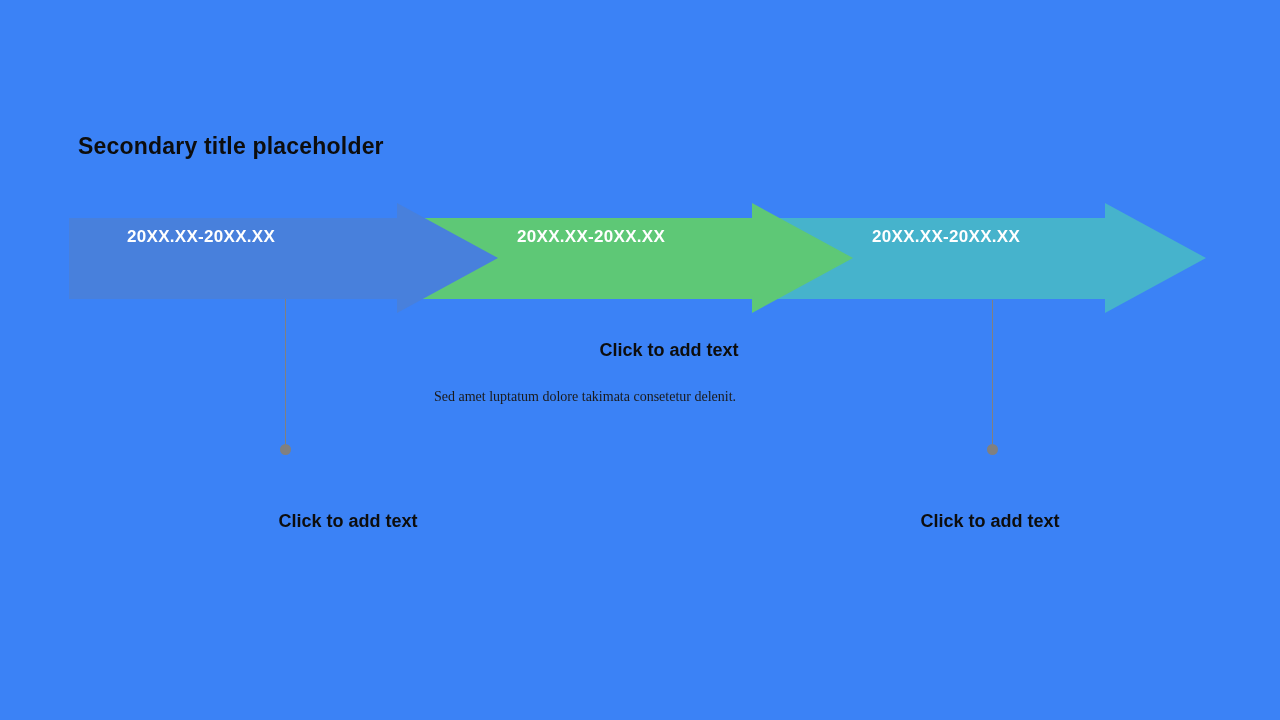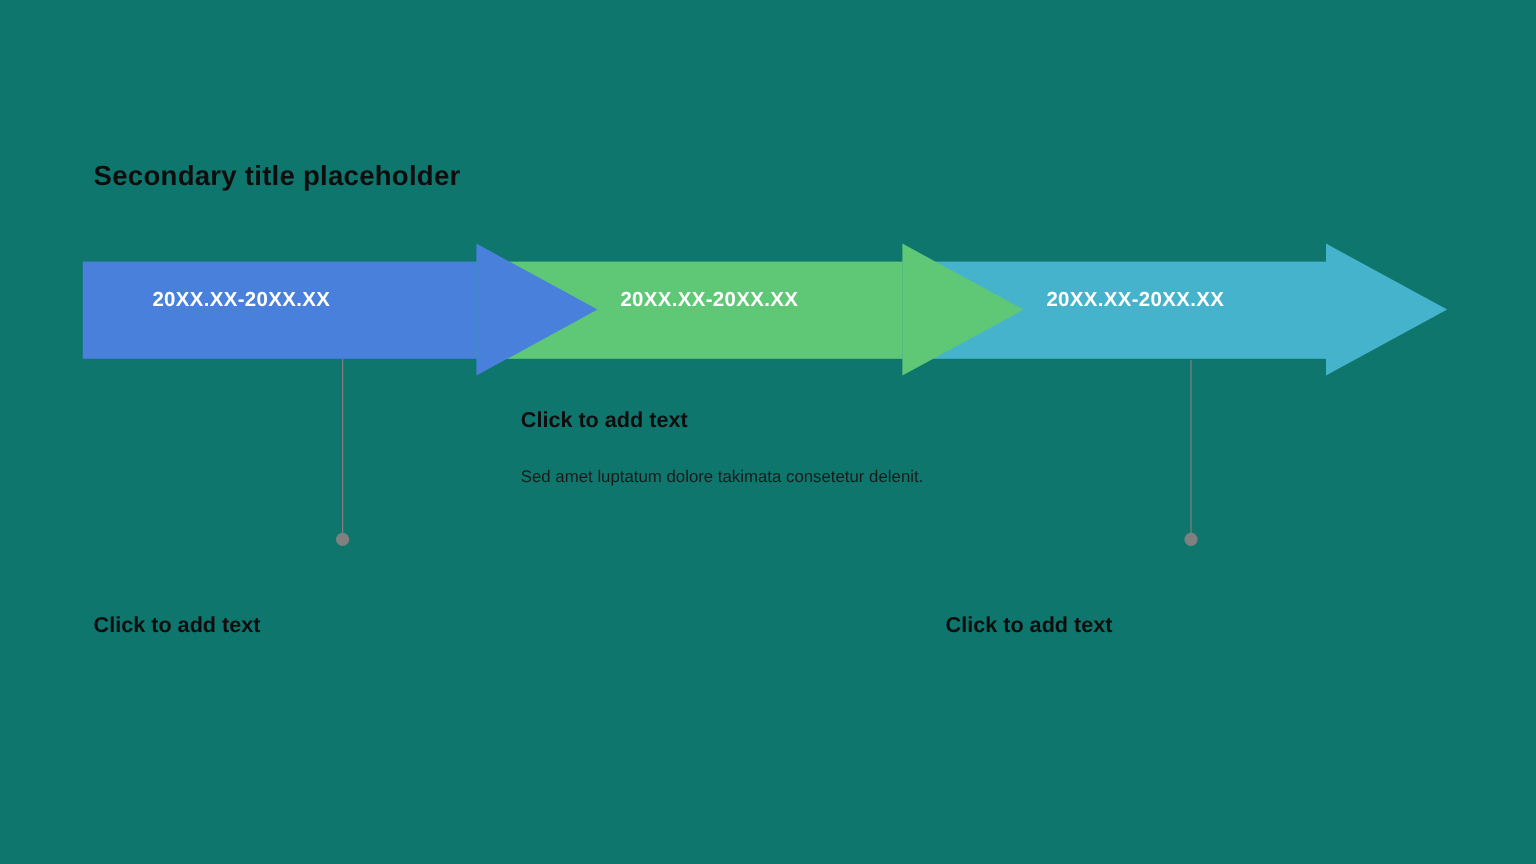--- a/index.html
+++ b/index.html
@@ -1,20 +1,20 @@
 <!DOCTYPE html>
 <html><head>
 <meta charset="utf-8">
 <style>
   html, body { margin: 0; padding: 0; background: #ffffff; }
   .canvas {
     position: relative;
     width: 1280px;
     height: 720px;
-    background: #0f766e;
+    background: #3b82f6;
     overflow: hidden;
     font-family: "Liberation Sans", sans-serif;
     color: #0d0d0d;
   }
 
   
   .title {
     position: absolute;
     left: 78px;
     top: 131px;
@@ -44,21 +44,21 @@
     border-bottom: 55px solid transparent;
     border-left-width: 101px;
     border-left-style: solid;
     border-left-color: #000;
   }
   #arrow1 .arrow-head { left: 328px; }
   #arrow2 .arrow-head { left: 355px; }
   #arrow3 .arrow-head { left: 353px; }
 
   .arrow-label {
-    position: absolute; top: 15px; height: 64px;
+    position: absolute; top: 2px; height: 64px;
     display: flex; align-items: center;
     font-size: 17px; font-weight: 700;
     letter-spacing: 0.3px;
     white-space: nowrap;
   }
   #arrow1 .arrow-label { left: 58px; }
   #arrow2 .arrow-label { left: 120px; }
   #arrow3 .arrow-label { left: 120px; }
 
   
@@ -77,26 +77,28 @@
   #note-middle       { left: 434px; top: 339px; width: 470px; }
   #note-bottom-left  { left: 78px;  top: 510px; width: 540px; }
   #note-bottom-right { left: 788px; top: 510px; width: 404px; }
 
   .note-heading {
     margin: 0;
     font-size: 18px;
     line-height: 22px;
     font-weight: 700;
     color: #0d0d0d;
+    text-align: center;
   }
   .note-body {
     margin: 25px 0 0 0;
     font-size: 14px;
     line-height: 22px;
     color: #1a1a1a;
+    font-family: Liberation Serif, serif;
   }
 </style>
 </head>
 <body>
 
 <div class="canvas">
 
   <h1 class="title">Secondary title placeholder</h1>
 
   <div class="arrow" id="arrow1">

